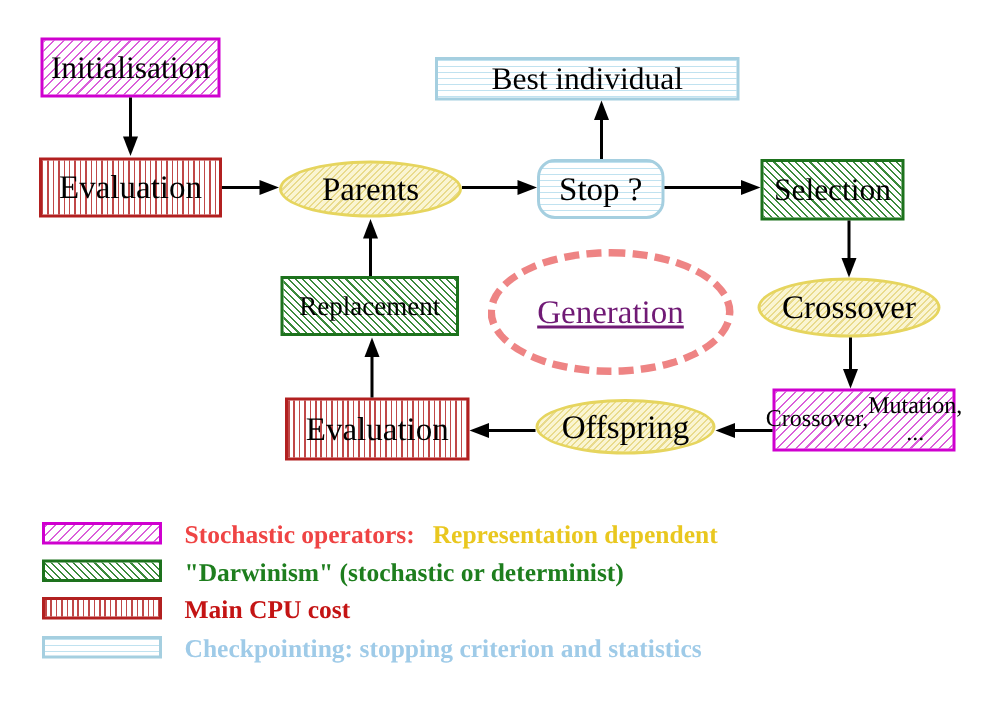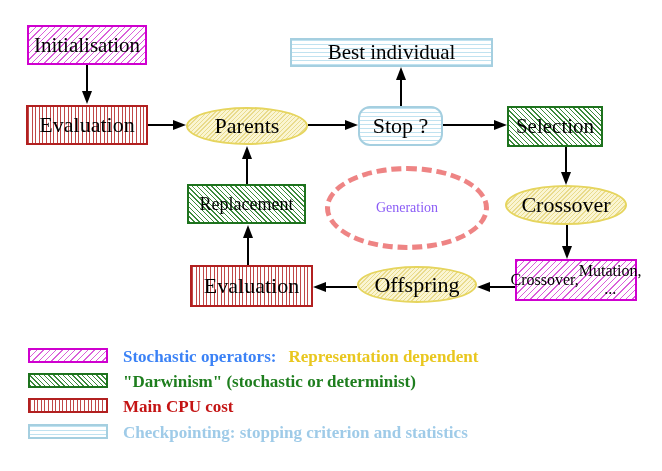--- a/index.html
+++ b/index.html
@@ -41,35 +41,35 @@
   .n-stop    { left:358px; top:106px; width:85px;  height:40px; border-radius:12px; font-size:22px;justify-content:center; }
   .n-select  { left:507px; top:106px; width:96px; height:41px; }
   .n-repl    { left:187px; top:184px; width:119px; height:40px; font-size:18px;justify-content:center; }
   .n-genit   { left:505px; top:185px; width:122px; height:40px; font-size:22px; }
   .n-eval2   { left:190px; top:265px; width:123px; height:42px; font-size:22px; }
   .n-off     { left:357px; top:266px; width:120px; height:37px; font-size:22px; }
   .n-cross   { left:515px; top:259px; width:122px; height:42px; font-size:16px;
                flex-direction:row; line-height:1.15; }
   .n-gen     { left:325px; top:166px; width:164px; height:84px;
                border:5px dashed #ee8484; border-radius:50%;
-               color:#8b5cf6; font-size:14px; background:none; }
+               color:#701a75; font-size:22px; background:none;text-decoration:underline; }
   
   .ln { position:absolute; background:#000; }
   .ah { position:absolute; width:0; height:0; border-style:solid; border-color:transparent; }
   .ah-right { border-width:5px 0 5px 13px; border-left-color:#000; }
   .ah-left  { border-width:5px 13px 5px 0; border-right-color:#000; }
   .ah-up    { border-width:0 5px 13px 5px; border-bottom-color:#000; }
   .ah-down  { border-width:13px 5px 0 5px; border-top-color:#000; }
   .swatch { position:absolute; left:28px; width:80px; height:15px; box-sizing:border-box; background-color:#fff; }
   .sw-magenta { border:2px solid #cf00cf; background-image:repeating-linear-gradient(135deg,#da5fda 0 1px,rgba(0,0,0,0) 1px 4.5px); }
   .sw-green   { border:2px solid #1d721d; background-image:repeating-linear-gradient(45deg,#3b8a3b 0 1px,rgba(0,0,0,0) 1px 3.4px); }
   .sw-red     { border:2px solid #b22020; background-image:repeating-linear-gradient(90deg,#c04848 0 1px,rgba(0,0,0,0) 1px 3.6px); }
   .sw-cyan    { border:2px solid #a5cfe0; background-image:repeating-linear-gradient(180deg,#c0e2f0 0 1px,rgba(0,0,0,0) 1px 4px); }
   .legend-text { position:absolute; left:123px; font-size:17px; font-weight:bold; white-space:nowrap; }
-  .lt-magenta { color:#3b82f6; }
+  .lt-magenta { color:#ef4444; }
   .lt-yellow  { color:#e9c71f; margin-left:12px; }
   .lt-green   { color:#1e7e1e; }
   .lt-red     { color:#c41414; }
   .lt-cyan    { color:#9fcbe8; }
 </style>
 </head>
 <body>
 
 <div class="canvas">
 

